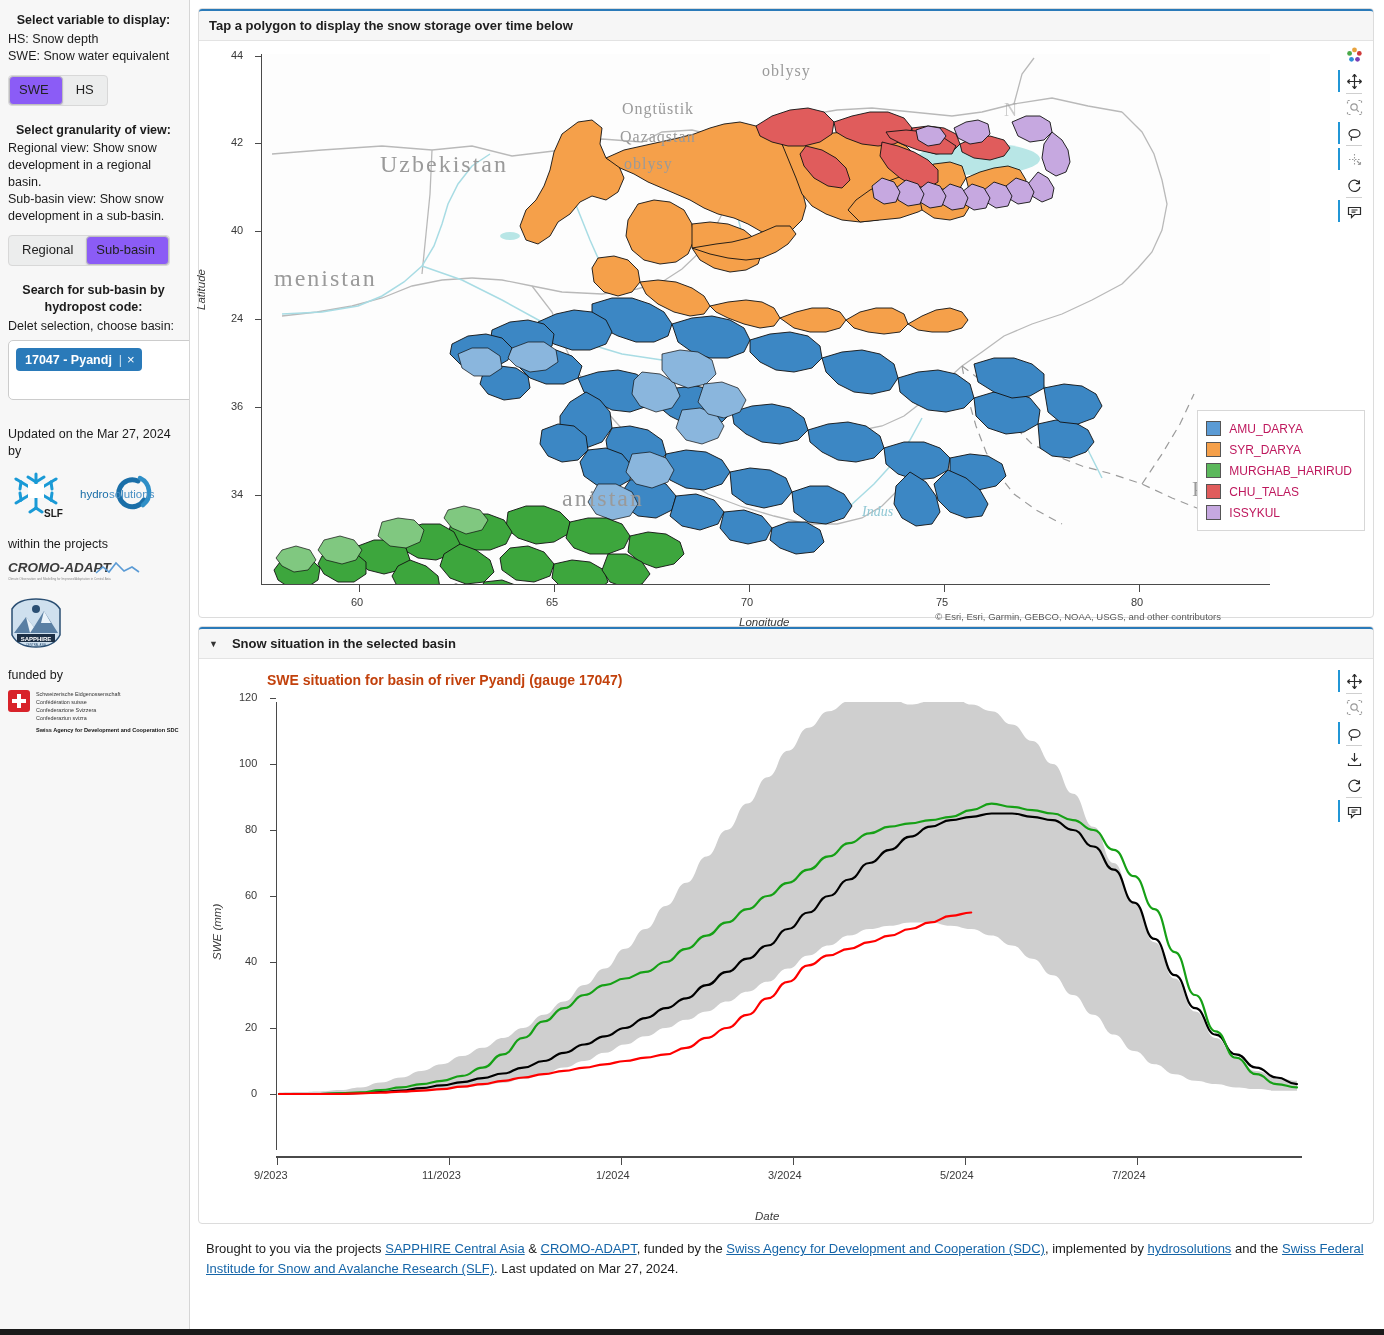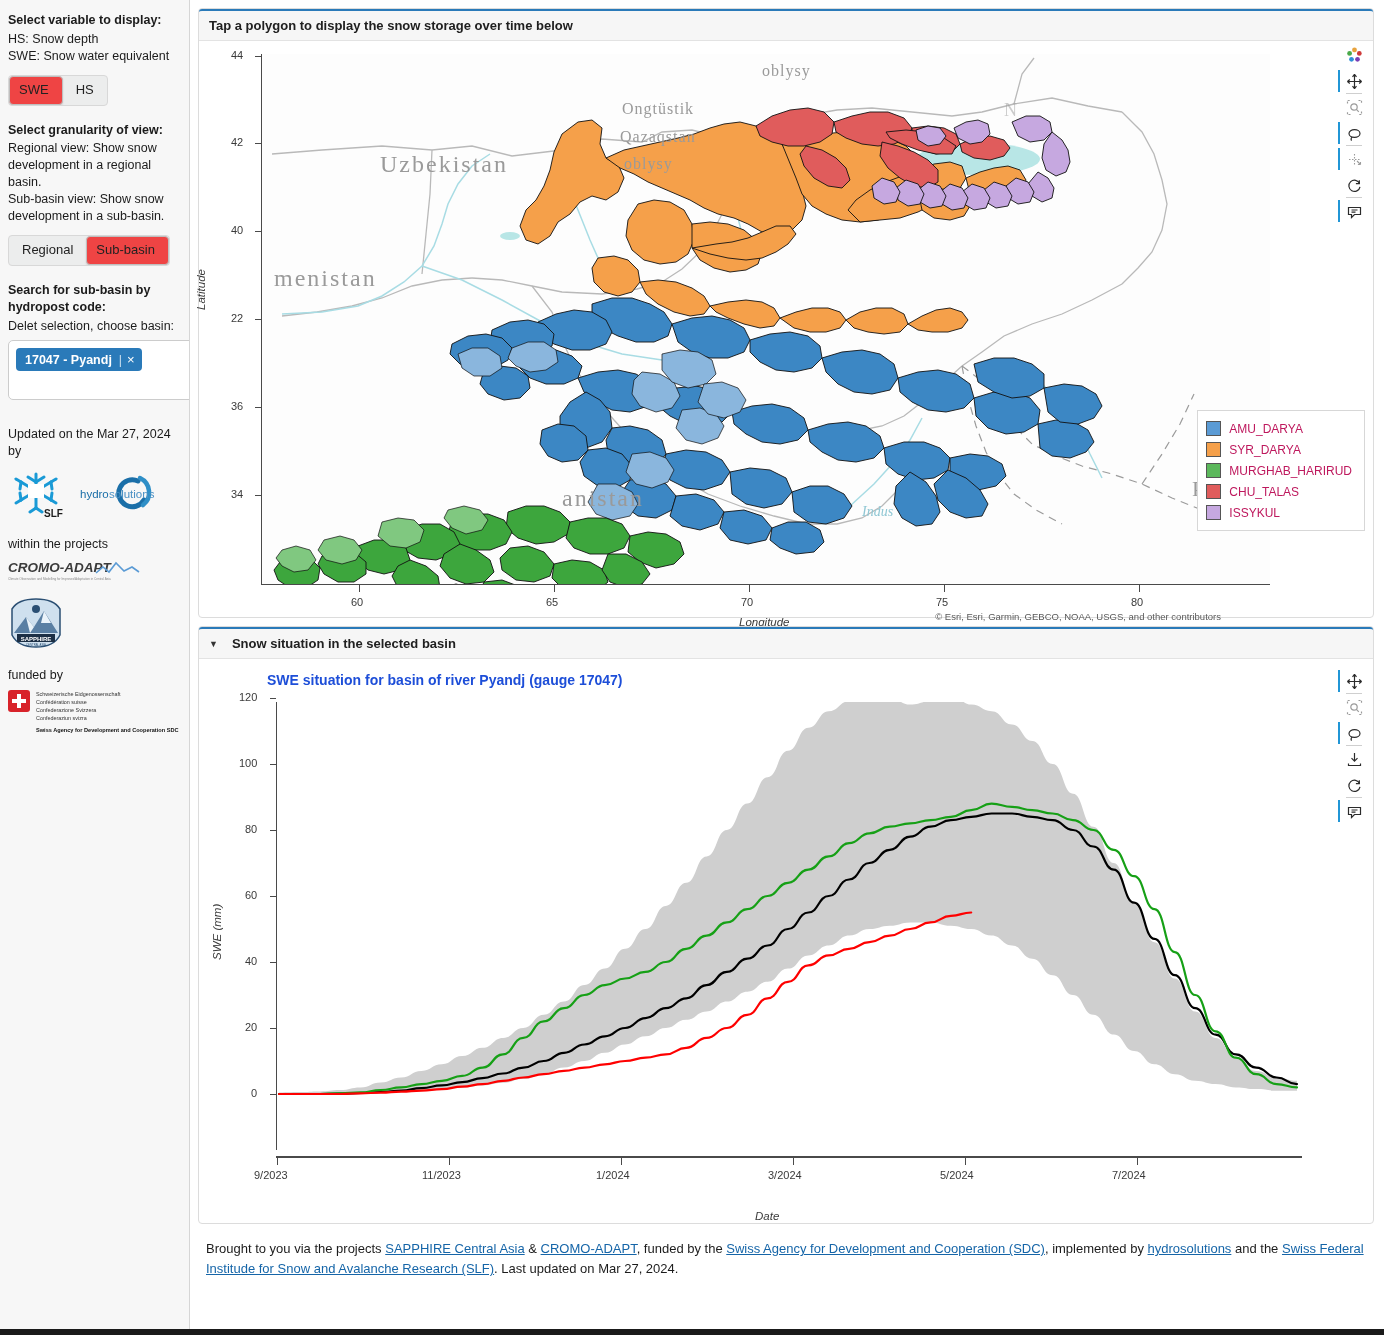--- a/index.html
+++ b/index.html
@@ -43,37 +43,37 @@
 
   
   .sidebar {
     width: 190px; flex: 0 0 190px;
     background: #f7f7f7;
     border-right: 1px solid #d6d6d6;
     padding: 12px 10px 10px 8px;
     font-size: 12.5px; color: #1b1b1b;
     overflow: hidden;
   }
-  .sb-title { font-weight: bold; font-size: 12.5px; margin: 0 0 2px 0; line-height: 1.35; }
+  .sb-title { font-weight: bold; font-size: 12.5px; margin: 0 0 2px 0; line-height: 1.35; text-align: center; }
   .sb-text { font-size: 12.5px; line-height: 1.35; margin: 0; }
   .sb-gap-s { height: 10px; }
   .sb-gap-m { height: 16px; }
   .sb-gap-l { height: 26px; }
 
   .toggle-group {
     display: inline-flex; border-radius: 4px; overflow: hidden;
     background: #eceded; border: 1px solid #d8d8d8;
   }
   .toggle-btn {
     padding: 6px 13px; font-size: 13px; color: #222; cursor: pointer;
     background: transparent; border: none; font-family: inherit;
     line-height: 1.15;
   }
   .toggle-btn.active {
-    background: #ef4444; border: 1px solid #bfbfbf; border-radius: 4px;
+    background: #8b5cf6; border: 1px solid #bfbfbf; border-radius: 4px;
     box-shadow: 0 1px 2px rgba(0,0,0,0.12);
     padding-left: 9px;
   }
 
   .basin-select {
     margin-top: 6px;
     width: 200px; height: 60px;
     border: 1px solid #ccc; border-radius: 5px;
     background: #fff; padding: 7px 7px;
   }
@@ -172,21 +172,21 @@
     content: ""; position: absolute; left: -3px; top: 2px; bottom: 2px; width: 2px;
     background: #2196d6;
   }
   .mtool.dash::after {
     content: ""; position: absolute; left: 5px; right: 5px; top: -1px; height: 1px;
     background: #cfcfcf;
   }
 
   
   .chart-title {
-    position: absolute; font-size: 14px; font-weight: bold; color: #1d4ed8;
+    position: absolute; font-size: 14px; font-weight: bold; color: #c2410c;
   }
   .chart-legend {
     position: absolute; background: #fff; border: 1px solid #d7d7d7;
     padding: 7px 10px; font-size: 12px; color: #1a1a1a;
   }
   .clg-row { display: flex; align-items: center; gap: 9px; height: 21px; }
   .clg-band { width: 20px; height: 13px; background: #cfcfcf; flex: 0 0 20px; }
   .clg-line { width: 20px; height: 0; border-top: 2.2px solid #000; flex: 0 0 20px; }
 
   
@@ -500,21 +500,21 @@
           <div class="axlabel" style="left:-4px;top:268px;transform:rotate(-90deg);transform-origin:left top;white-space:nowrap;">Latitude</div>
           <div class="axlabel" style="left:540px;top:574px;">Longitude</div>
 
           <div class="tick" style="left:56px;top:14px;width:6px;height:1.3px;"></div>
           <div class="tick-lbl" style="left:32px;top:7px;">44</div>
           <div class="tick" style="left:56px;top:101px;width:6px;height:1.3px;"></div>
           <div class="tick-lbl" style="left:32px;top:94px;">42</div>
           <div class="tick" style="left:56px;top:189px;width:6px;height:1.3px;"></div>
           <div class="tick-lbl" style="left:32px;top:182px;">40</div>
           <div class="tick" style="left:56px;top:277px;width:6px;height:1.3px;"></div>
-          <div class="tick-lbl" style="left:32px;top:270px;">22</div>
+          <div class="tick-lbl" style="left:32px;top:270px;">24</div>
           <div class="tick" style="left:56px;top:365px;width:6px;height:1.3px;"></div>
           <div class="tick-lbl" style="left:32px;top:358px;">36</div>
           <div class="tick" style="left:56px;top:453px;width:6px;height:1.3px;"></div>
           <div class="tick-lbl" style="left:32px;top:446px;text-align:center;">34</div>
 
           <div class="tick" style="left:160px;top:543px;width:1.3px;height:7px;"></div>
           <div class="tick-lbl" style="left:152px;top:554px;">60</div>
           <div class="tick" style="left:355px;top:543px;width:1.3px;height:7px;"></div>
           <div class="tick-lbl" style="left:347px;top:554px;">65</div>
           <div class="tick" style="left:550px;top:543px;width:1.3px;height:7px;"></div>

